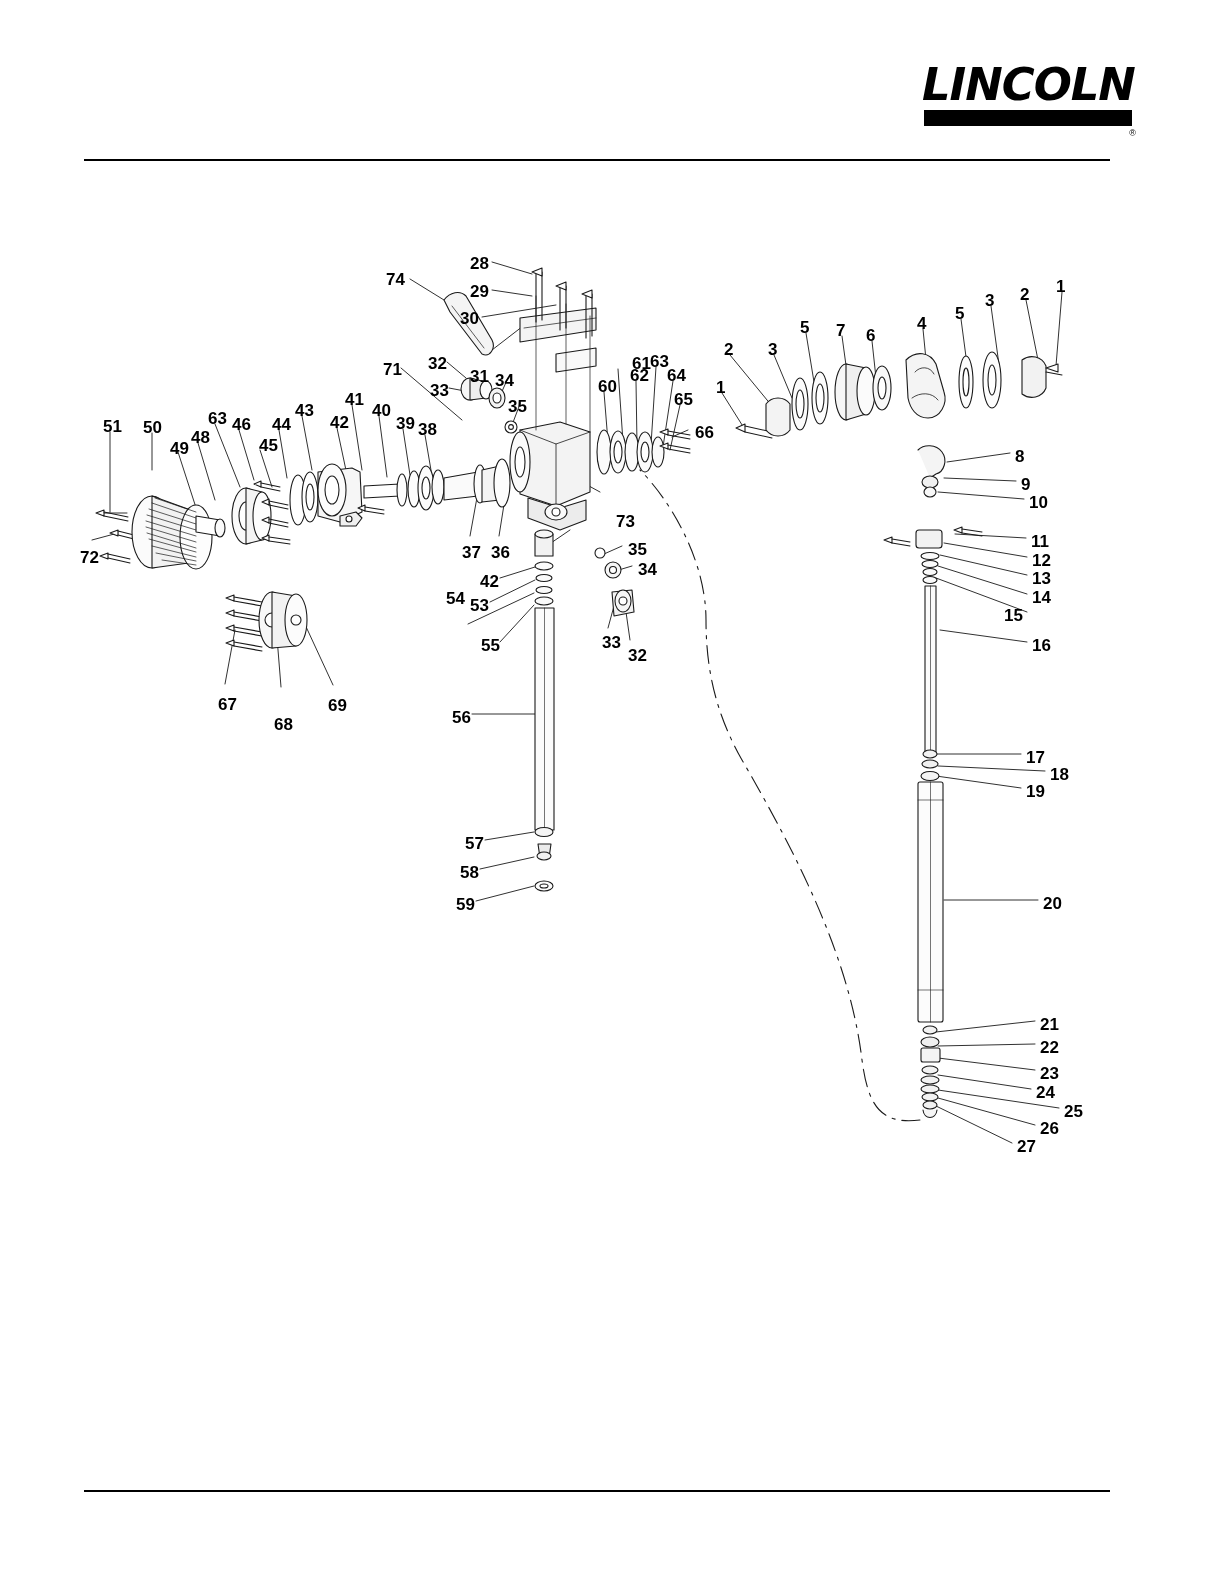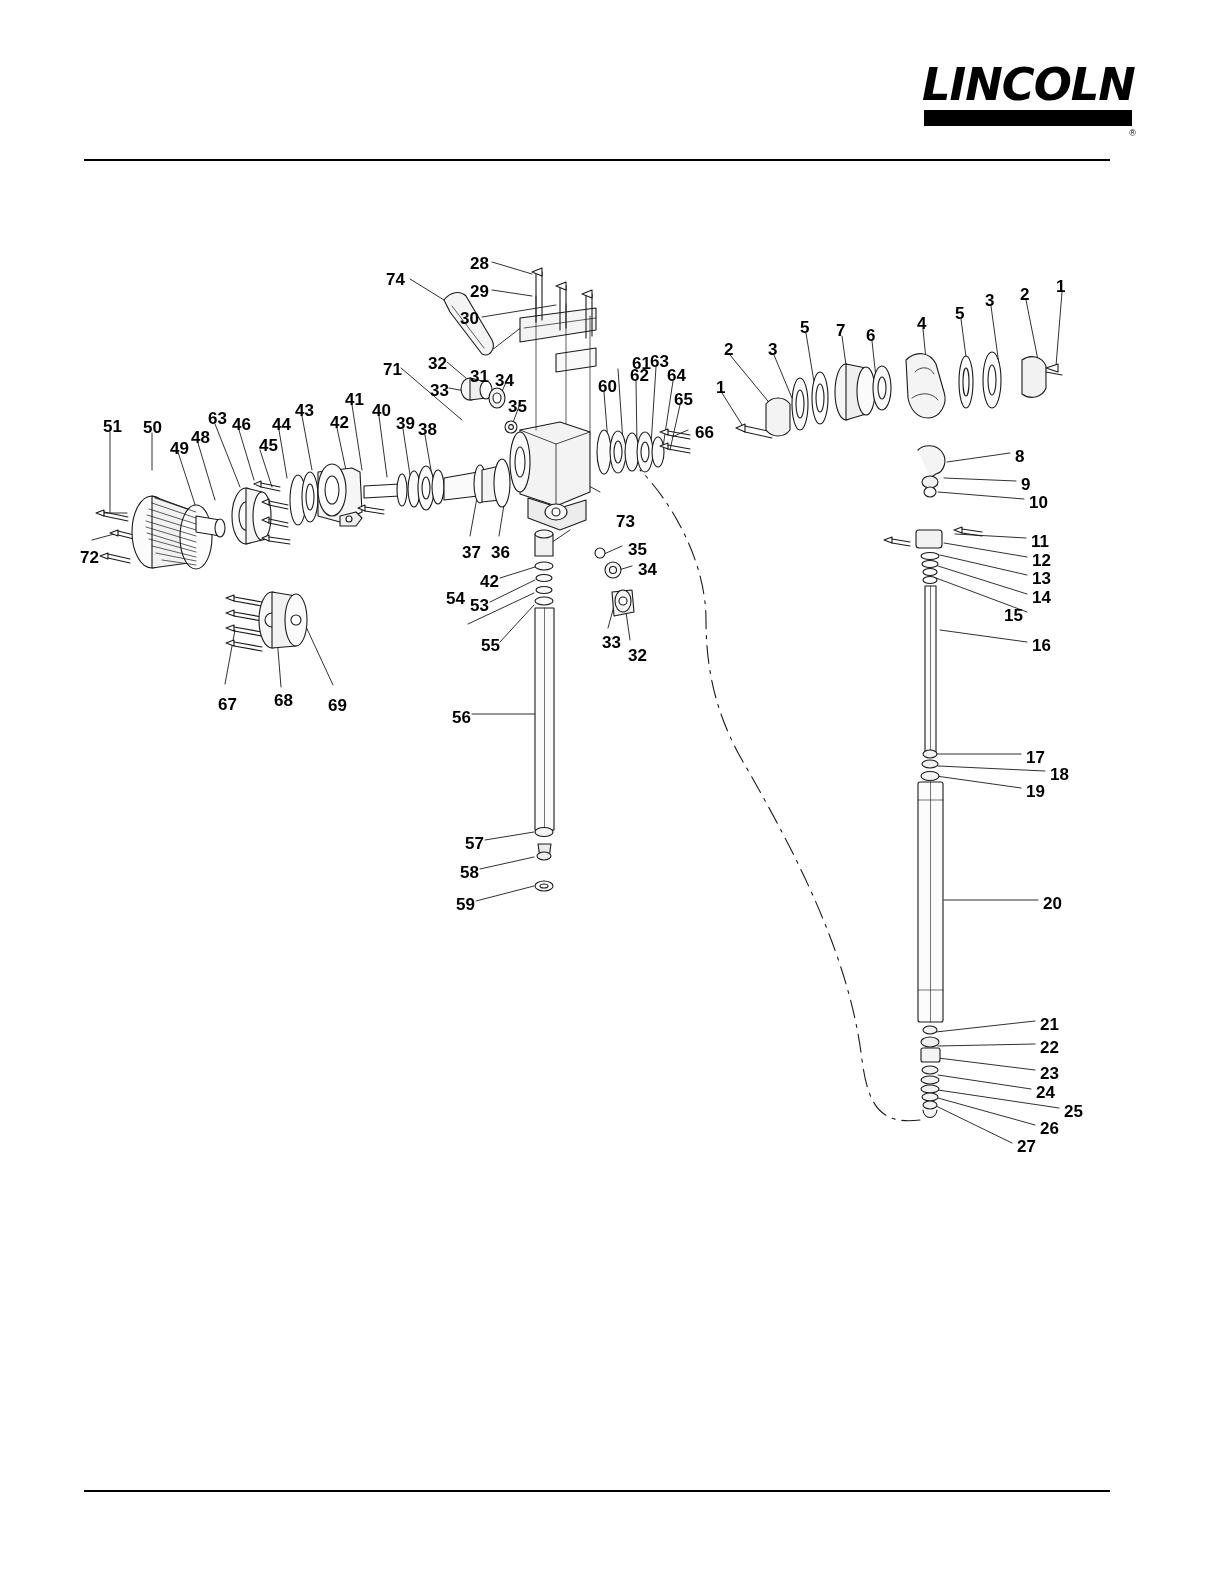--- a/index.html
+++ b/index.html
@@ -557,21 +557,21 @@
       <div class="callout" style="left: 295px; top: 402px;">43</div>
       <div class="callout" style="left: 330px; top: 414px;">42</div>
       <div class="callout" style="left: 345px; top: 391px;">41</div>
       <div class="callout" style="left: 372px; top: 402px;">40</div>
       <div class="callout" style="left: 396px; top: 415px;">39</div>
       <div class="callout" style="left: 418px; top: 421px;">38</div>
       <div class="callout" style="left: 462px; top: 544px;">37</div>
       <div class="callout" style="left: 491px; top: 544px;">36</div>
       <div class="callout" style="left: 80px; top: 549px;">72</div>
       <div class="callout" style="left: 218px; top: 696px;">67</div>
-      <div class="callout" style="left: 274px; top: 692px;">68</div>
+      <div class="callout" style="left: 274px; top: 716px;">68</div>
       <div class="callout" style="left: 328px; top: 697px;">69</div>
       <div class="callout" style="left: 480px; top: 573px;">42</div>
       <div class="callout" style="left: 470px; top: 597px;">53</div>
       <div class="callout" style="left: 446px; top: 590px;">54</div>
       <div class="callout" style="left: 481px; top: 637px;">55</div>
       <div class="callout" style="left: 452px; top: 709px;">56</div>
       <div class="callout" style="left: 465px; top: 835px;">57</div>
       <div class="callout" style="left: 460px; top: 864px;">58</div>
       <div class="callout" style="left: 456px; top: 896px;">59</div>
       <div class="callout" style="left: 628px; top: 541px;">35</div>

